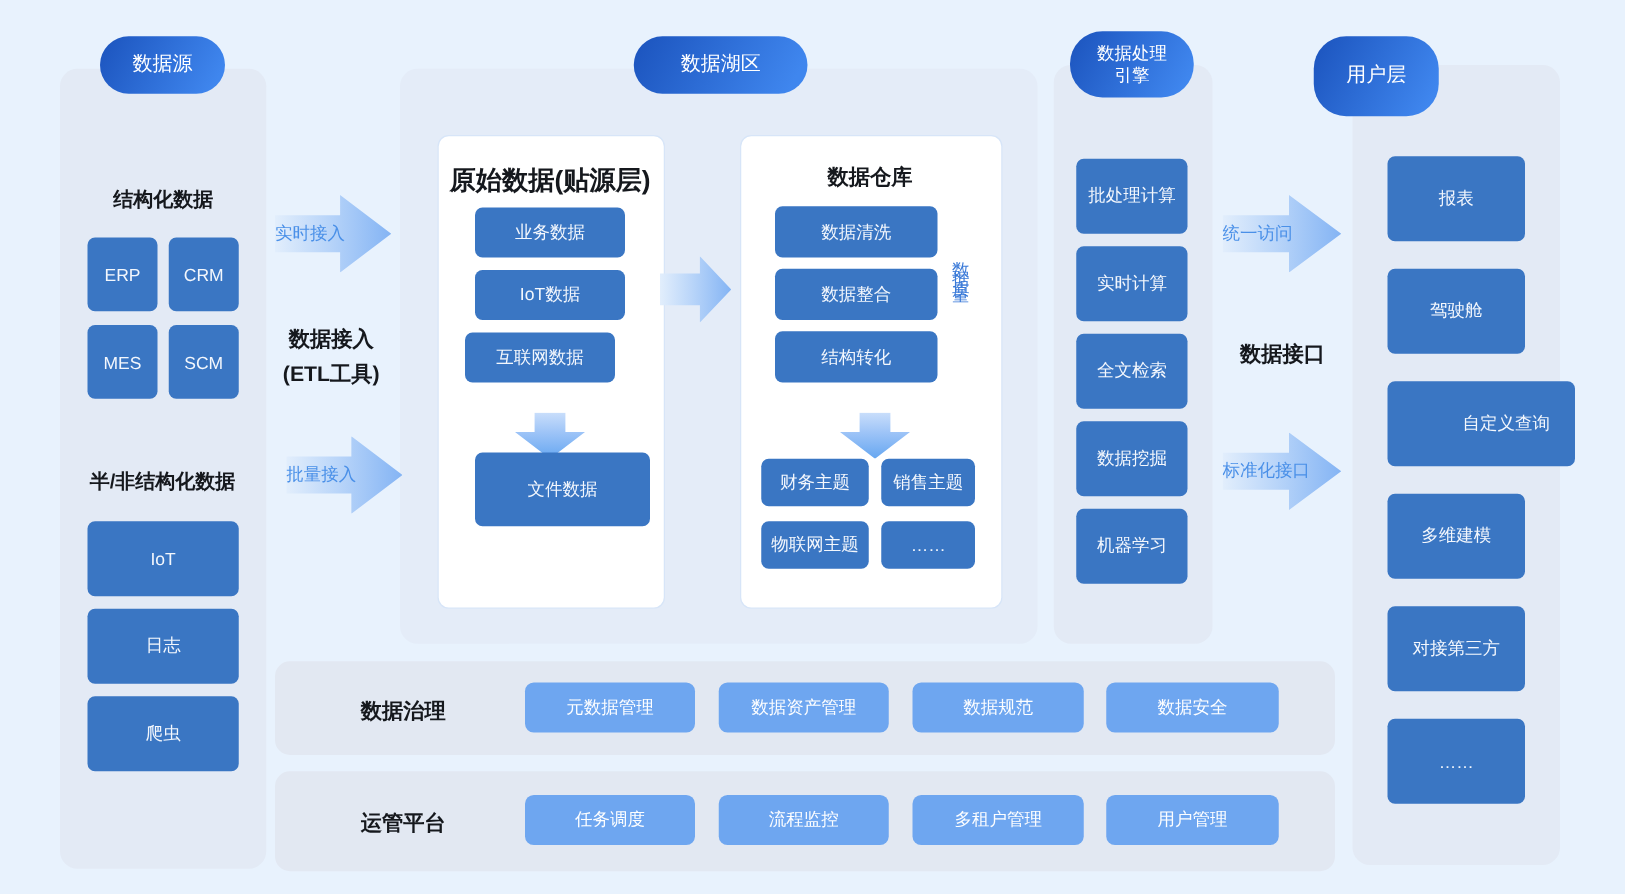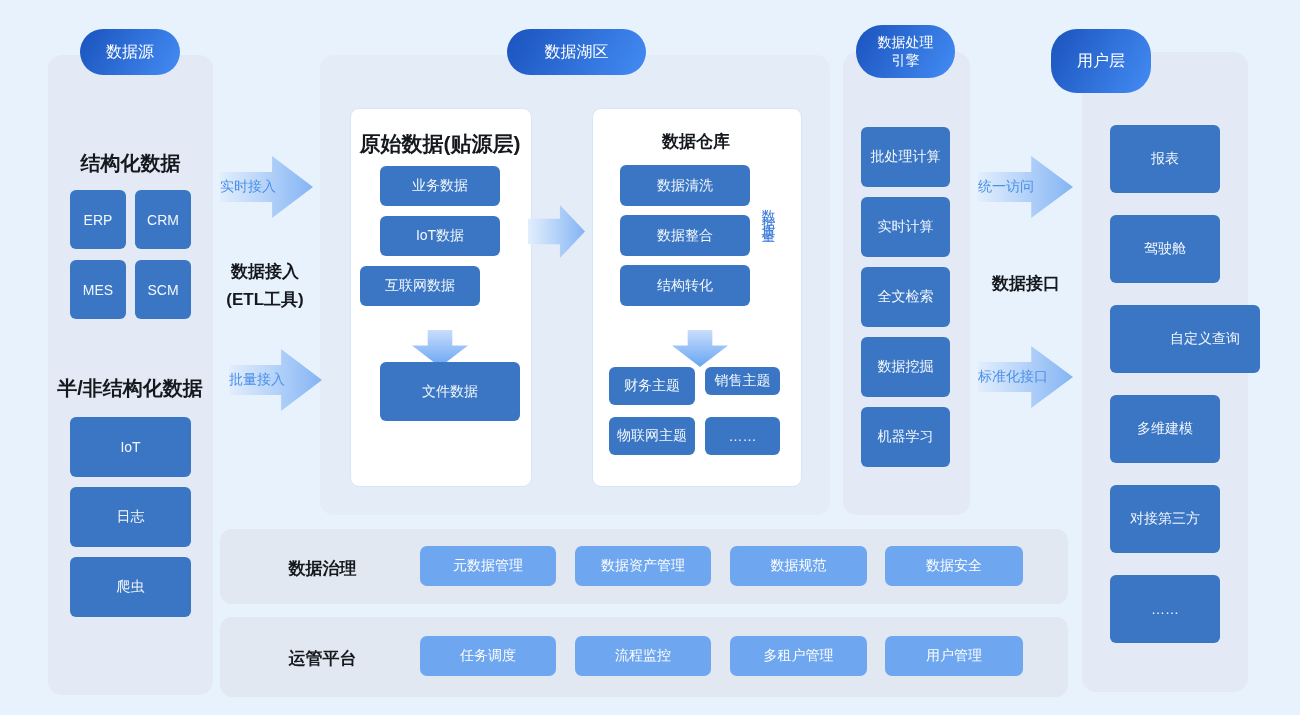--- a/index.html
+++ b/index.html
@@ -17,21 +17,21 @@
   .panel.row{background:#e2e8f2;border-radius:12px;}
   .pill{
     position:absolute;display:flex;align-items:center;justify-content:center;
     background:linear-gradient(118deg,#1b53bd 0%,#3f86ee 90%);
     color:#fff;border-radius:26px;font-size:16px;text-align:center;line-height:1.25;
   }
   .card{
     position:absolute;background:#ffffff;border:1px solid #d7e5f8;border-radius:9px;
   }
   .h{
-    position:absolute;color:#15181d;font-weight:700;font-size:20px;
+    position:absolute;color:#15181d;font-weight:700;font-size:16px;
     text-align:center;white-space:nowrap;
   }
   .box{
     position:absolute;display:flex;align-items:center;justify-content:center;
     background:#3a76c3;color:#f3f7fd;border-radius:6px;font-size:14px;white-space:nowrap;
   }
   .btn{
     position:absolute;display:flex;align-items:center;justify-content:center;
     background:#6ea6f0;color:#fdfeff;border-radius:7px;font-size:14px;white-space:nowrap;
   }
@@ -98,35 +98,35 @@
   <div class="conn-label" style="left:205px;top:260px;width:120px;">数据接入</div>
   <div class="conn-label" style="left:205px;top:288px;width:120px;">(ETL工具)</div>
   <div class="arrow-r" style="left:229px;top:349px;width:93px;height:62px;">
     <span>批量接入</span>
   </div>
 
   <div class="card" style="left:350px;top:108px;width:180px;height:377px;"></div>
   <div class="h" style="left:350px;top:130px;width:180px;font-size:21px;">原始数据(贴源层)</div>
   <div class="box" style="left:380px;top:166px;width:120px;height:40px;">业务数据</div>
   <div class="box" style="left:380px;top:216px;width:120px;height:40px;">IoT数据</div>
-  <div class="box" style="left:360px;top:266px;width:120px;height:40px;text-align:center;">互联网数据</div>
+  <div class="box" style="left:372px;top:266px;width:120px;height:40px;text-align:center;">互联网数据</div>
   <div class="arrow-d" style="left:412px;top:330px;width:56px;height:37px;"></div>
   <div class="box" style="left:380px;top:362px;width:140px;height:59px;">文件数据</div>
 
   <div class="arrow-r" style="left:528px;top:205px;width:57px;height:53px;"></div>
 
   <div class="card" style="left:592px;top:108px;width:208px;height:377px;"></div>
   <div class="h" style="left:592px;top:130px;width:208px;font-size:17px;">数据仓库</div>
   <div class="box" style="left:620px;top:165px;width:130px;height:41px;">数据清洗</div>
   <div class="box" style="left:620px;top:215px;width:130px;height:41px;">数据整合</div>
   <div class="box" style="left:620px;top:265px;width:130px;height:41px;">结构转化</div>
   <div class="vlabel" style="left:760px;top:198px;height:96px;">数据质量</div>
   <div class="arrow-d" style="left:672px;top:330px;width:56px;height:37px;"></div>
   <div class="box" style="left:609px;top:367px;width:86px;height:38px;">财务主题</div>
-  <div class="box" style="left:705px;top:367px;width:75px;height:28px;">销售主题</div>
+  <div class="box" style="left:705px;top:367px;width:75px;height:38px;">销售主题</div>
   <div class="box" style="left:609px;top:417px;width:86px;height:38px;">物联网主题</div>
   <div class="box" style="left:705px;top:417px;width:75px;height:38px;">……</div>
 
   <div class="box" style="left:861px;top:127px;width:89px;height:60px;">批处理计算</div>
   <div class="box" style="left:861px;top:197px;width:89px;height:60px;">实时计算</div>
   <div class="box" style="left:861px;top:267px;width:89px;height:60px;">全文检索</div>
   <div class="box" style="left:861px;top:337px;width:89px;height:60px;">数据挖掘</div>
   <div class="box" style="left:861px;top:407px;width:89px;height:60px;">机器学习</div>
 
   <div class="arrow-r" style="left:978px;top:156px;width:95px;height:62px;">

